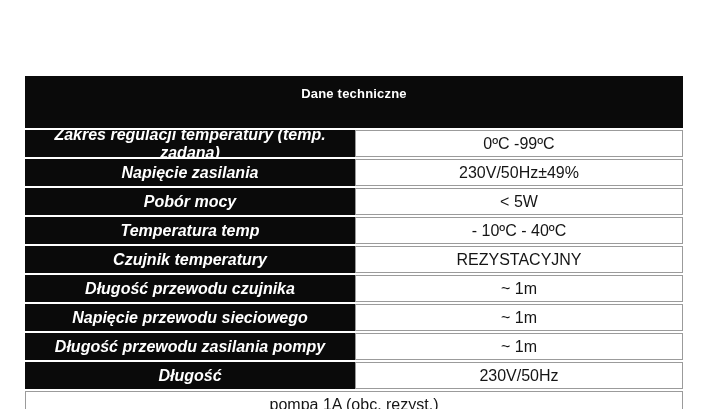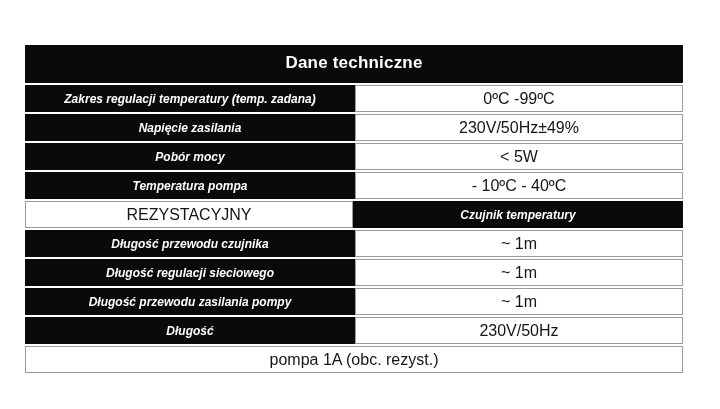--- a/index.html
+++ b/index.html
@@ -17,45 +17,46 @@
   .spec-table {
     position: absolute;
     left: 25px;
     top: 45px;
     width: 658px;
   }
   .table-header {
     background: #0a0a0a;
     color: #ffffff;
     font-weight: 700;
-    font-size: 17px;
+    font-size: 13px;
     letter-spacing: 0.2px;
-    height: 38px;
+    height: 52px;
     line-height: 36px;
     text-align: center;
     margin-bottom: 2px;
+    margin-top: 31px;
   }
   .spec-row {
     display: flex;
     height: 27px;
     margin-bottom: 2px;
   }
   .cell {
     display: flex;
     align-items: center;
     justify-content: center;
     box-sizing: border-box;
   }
   .cell.label {
     width: 330px;
     background: #0a0a0a;
     color: #ffffff;
     font-weight: 700;
     font-style: italic;
-    font-size: 12px;
+    font-size: 16px;
     text-align: center;
   }
   .cell.value {
     flex: 1;
     background: #ffffff;
     border: 1px solid #9b9b9b;
     color: #151515;
     font-size: 16px;
     text-align: center;
   }
@@ -72,33 +73,33 @@
   </div>
   <div class="spec-row">
     <div class="cell label">Napięcie zasilania</div>
     <div class="cell value">230V/50Hz±49%</div>
   </div>
   <div class="spec-row">
     <div class="cell label">Pobór mocy</div>
     <div class="cell value">&lt; 5W</div>
   </div>
   <div class="spec-row">
-    <div class="cell label">Temperatura pompa</div>
+    <div class="cell label">Temperatura temp</div>
     <div class="cell value">- 10ºC - 40ºC</div>
   </div>
   <div class="spec-row">
+    <div class="cell label">Czujnik temperatury</div>
     <div class="cell value">REZYSTACYJNY</div>
-    <div class="cell label">Czujnik temperatury</div>
   </div>
   <div class="spec-row">
     <div class="cell label">Długość przewodu czujnika</div>
     <div class="cell value">~ 1m</div>
   </div>
   <div class="spec-row">
-    <div class="cell label">Długość regulacji sieciowego</div>
+    <div class="cell label">Napięcie przewodu sieciowego</div>
     <div class="cell value">~ 1m</div>
   </div>
   <div class="spec-row">
     <div class="cell label">Długość przewodu zasilania pompy</div>
     <div class="cell value">~ 1m</div>
   </div>
   <div class="spec-row">
     <div class="cell label">Długość</div>
     <div class="cell value">230V/50Hz</div>
   </div>

